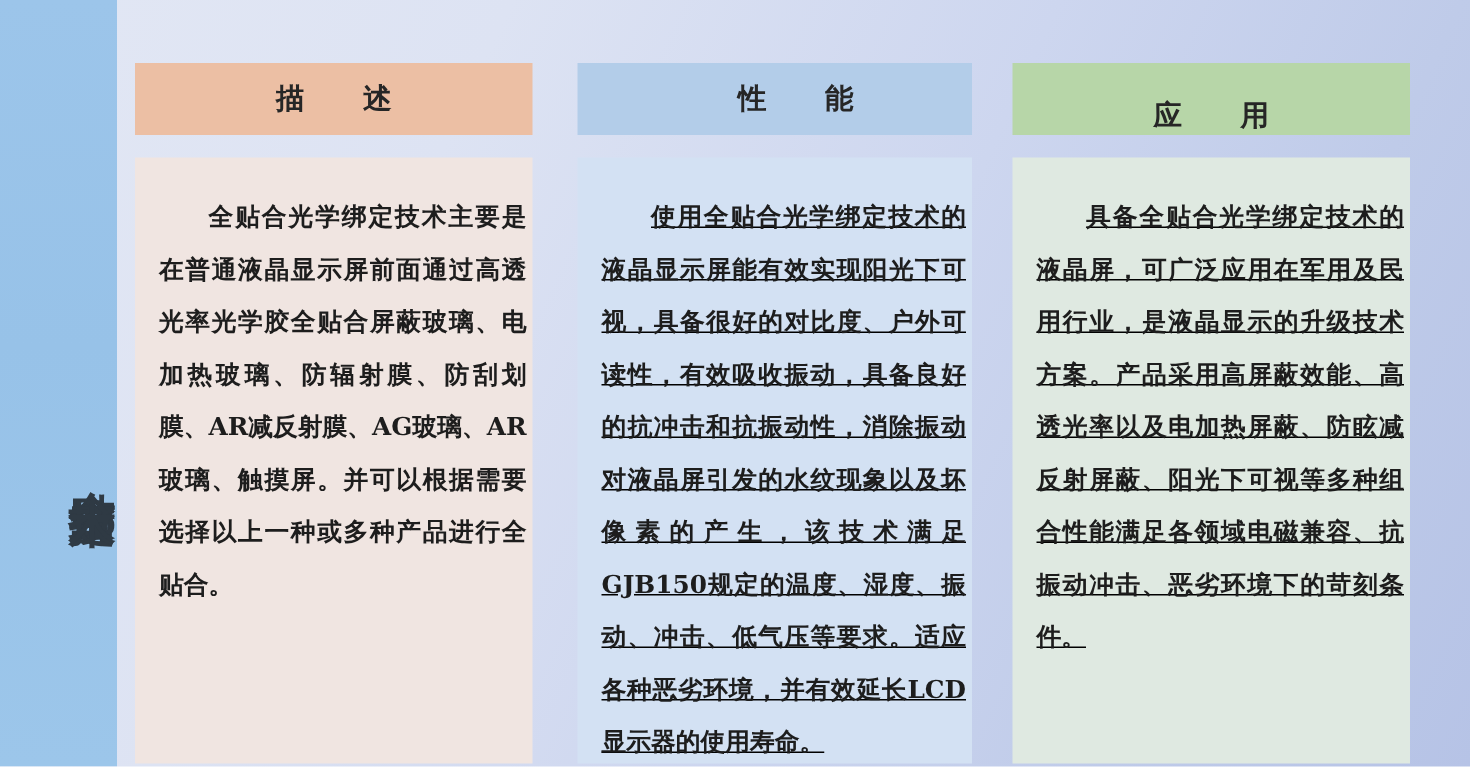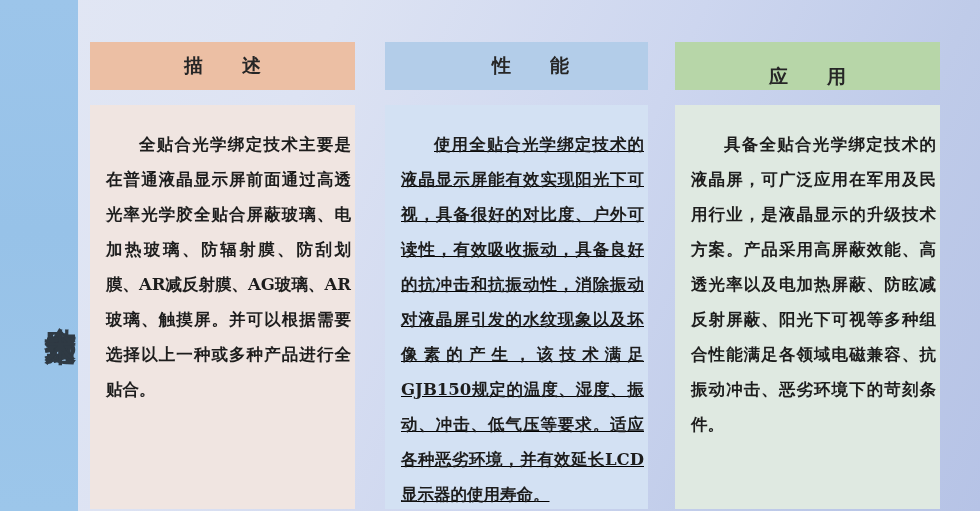--- a/index.html
+++ b/index.html
@@ -116,21 +116,21 @@
   }
 
   
   .col-1 .col-header { background: #ecbfa4; }
   .col-1 .col-body   { background: #f0e5e1; }
 
   .col-2 .col-header { background: #b3cde9; }
   .col-2 .col-body   { background: #d3e1f3; text-decoration: underline; }
 
   .col-3 .col-header { background: #b7d6a8; align-items: flex-end; }
-  .col-3 .col-body   { background: #dfe9e1; }
+  .col-3 .col-body   { background: #dfe9e1; text-decoration: underline; }
 </style>
 </head>
 <body>
 
 <div class="slide">
 
   <div class="sidebar">
     <div class="sidebar-title-wrap">
       <div class="sidebar-title">全贴合绑定技术</div>
     </div>

